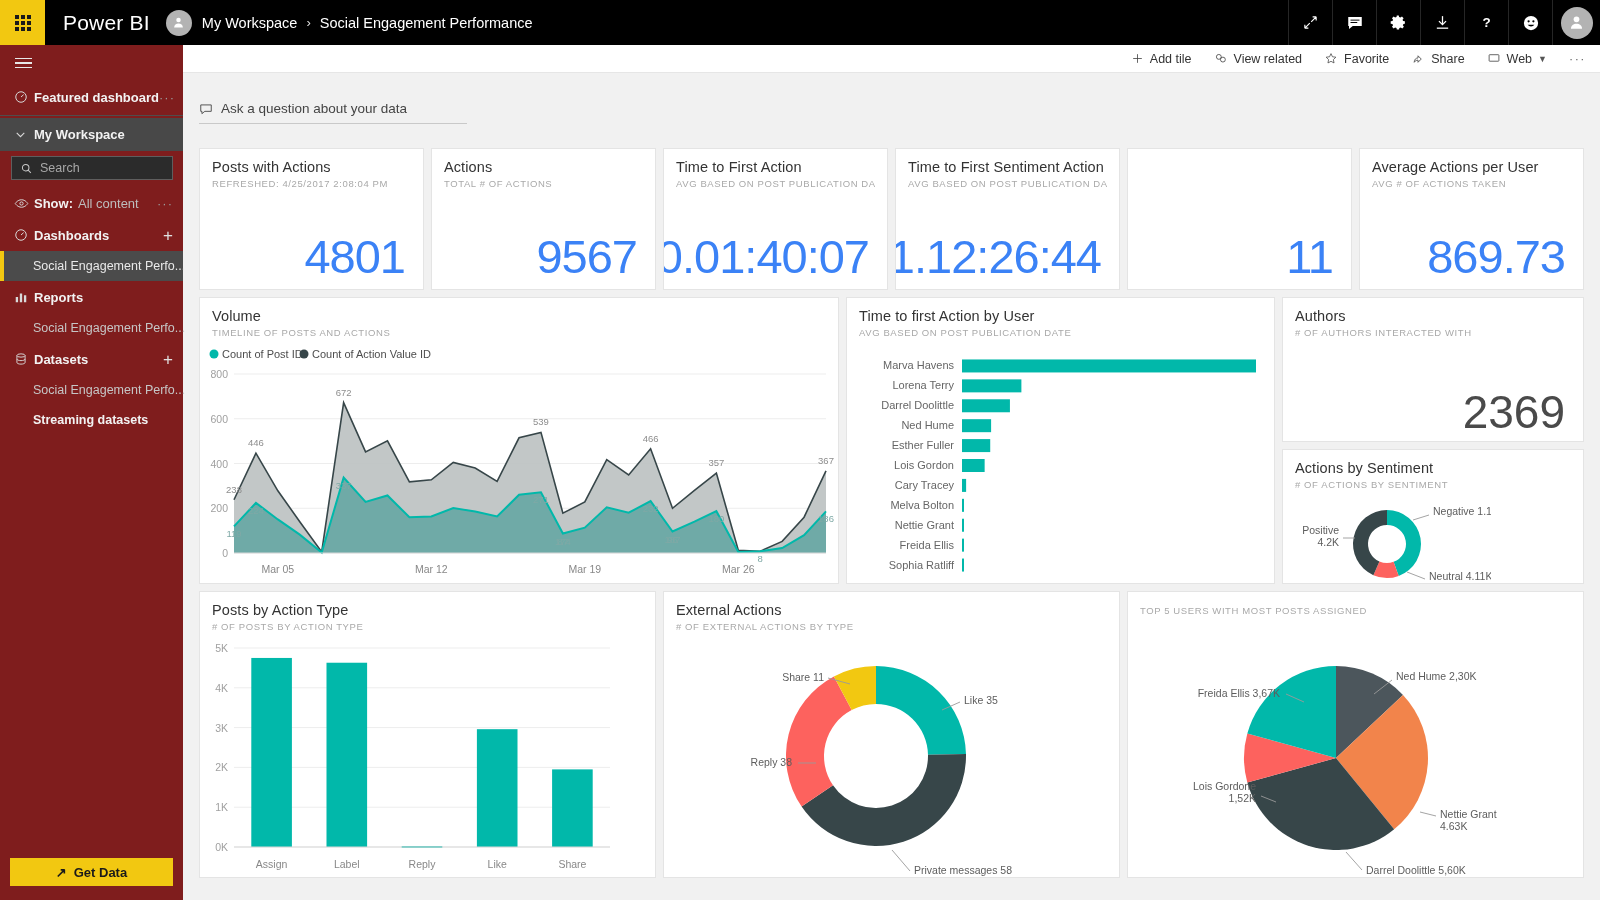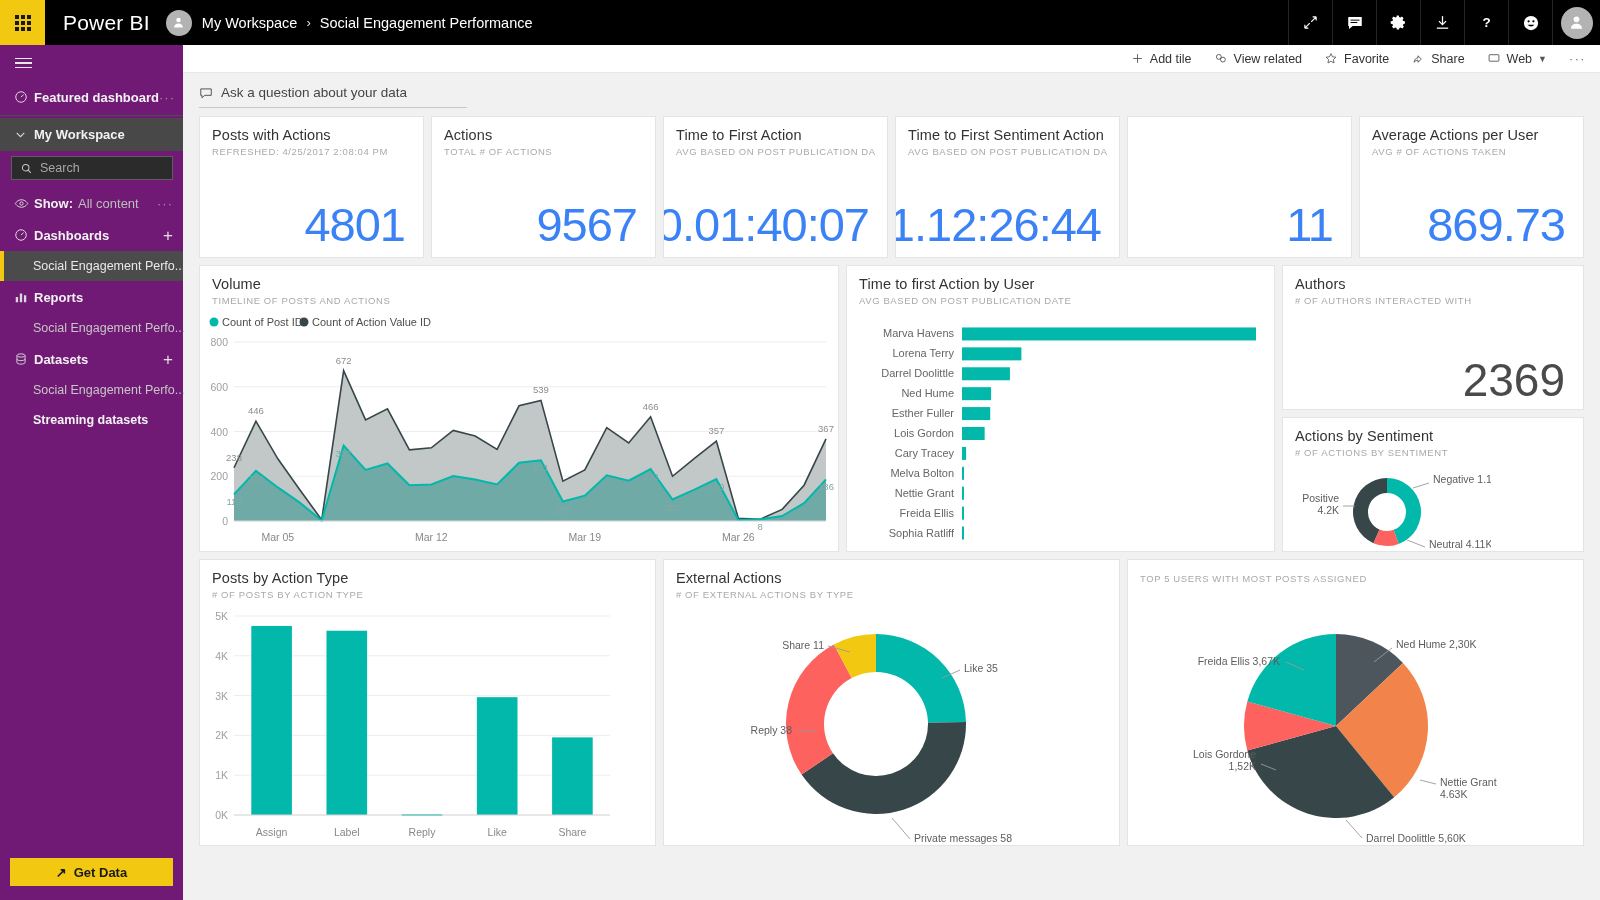--- a/index.html
+++ b/index.html
@@ -45,21 +45,21 @@
   }
   .tb-avatar {
     width: 32px; height: 32px; border-radius: 50%; background: #b3b3b3;
     display: flex; align-items: center; justify-content: center;
   }
 
   .body-row { display: flex; flex: 1 1 auto; min-height: 0; }
 
   
   .sidebar {
-    width: 183px; flex: 0 0 183px; background: #701a75; color: #f2f2f2;
+    width: 183px; flex: 0 0 183px; background: #7f1d1d; color: #f2f2f2;
     display: flex; flex-direction: column; position: relative; font-size: 13px;
   }
   .hamburger { height: 36px; display: flex; align-items: center; padding-left: 15px; cursor: pointer; }
   .hamburger .bars { width: 17px; }
   .hamburger .bars span { display: block; height: 1.5px; background: #e8e8e8; margin: 3px 0; }
   .sb-row {
     display: flex; align-items: center; height: 32px; padding: 0 10px 0 14px;
     cursor: pointer; position: relative; white-space: nowrap;
   }
   .sb-row .ic { width: 20px; display: flex; align-items: center; color: #d9d9d9; flex: 0 0 20px; }
@@ -90,21 +90,21 @@
   }
   .sb-child.strong { color: #f2f2f2; font-weight: 600; }
   .getdata-wrap { margin-top: auto; padding: 0 10px 14px 10px; }
   .getdata {
     background: #F2C811; color: #1a1a1a; height: 28px; display: flex; align-items: center;
     justify-content: center; font-weight: 700; font-size: 13px; cursor: pointer;
   }
   .getdata .ar { margin-right: 7px; font-size: 13px; }
 
   
-  .content { flex: 1 1 auto; background: #f1f1f1; display: flex; flex-direction: column; min-width: 0; }
+  .content { flex: 1 1 auto; background: #f1f1f1; display: flex; flex-direction: column; min-width: 0; gap: 16px; }
   .cmdbar {
     height: 28px; background: #fff; display: flex; align-items: center;
     justify-content: flex-end; padding-right: 14px; border-bottom: 1px solid #e6e6e6;
     flex: 0 0 28px;
   }
   .cmd {
     display: flex; align-items: center; color: #333; font-size: 12.5px;
     padding: 0 11px; height: 28px; cursor: pointer; white-space: nowrap;
   }
   .cmd .ci { margin-right: 6px; display: flex; align-items: center; color: #444; }

